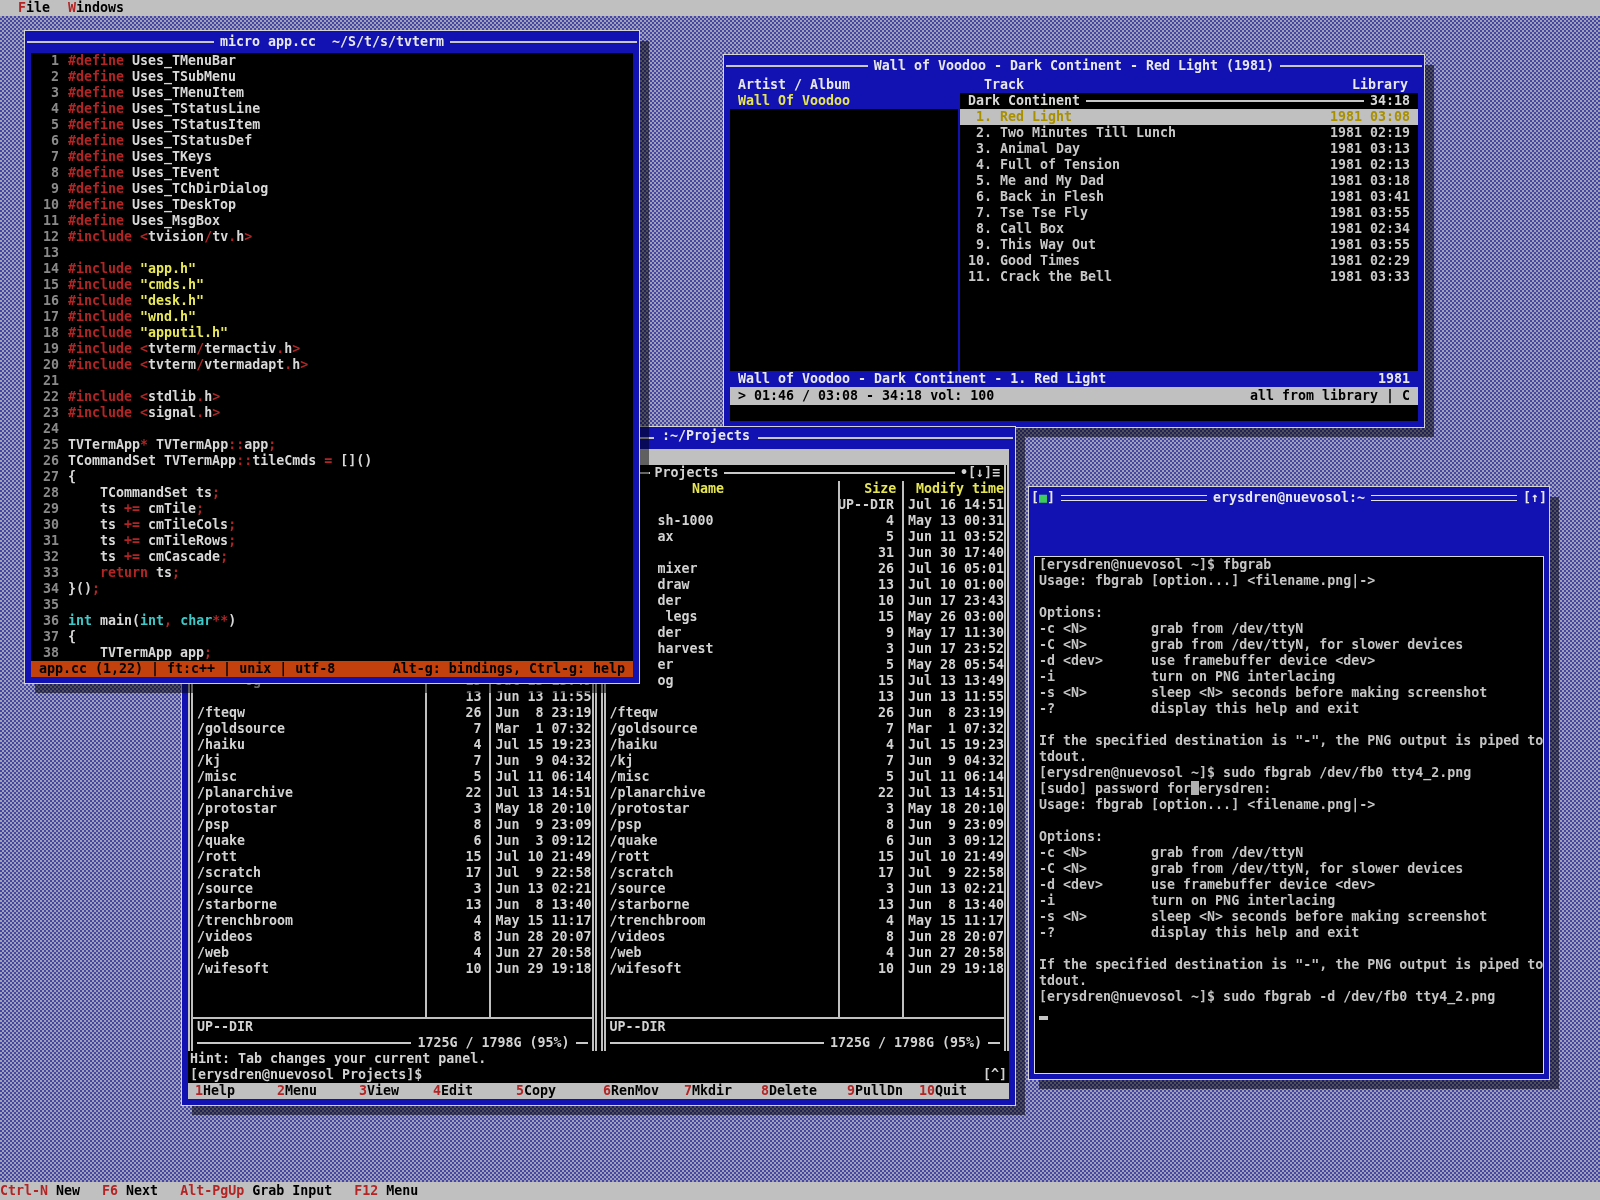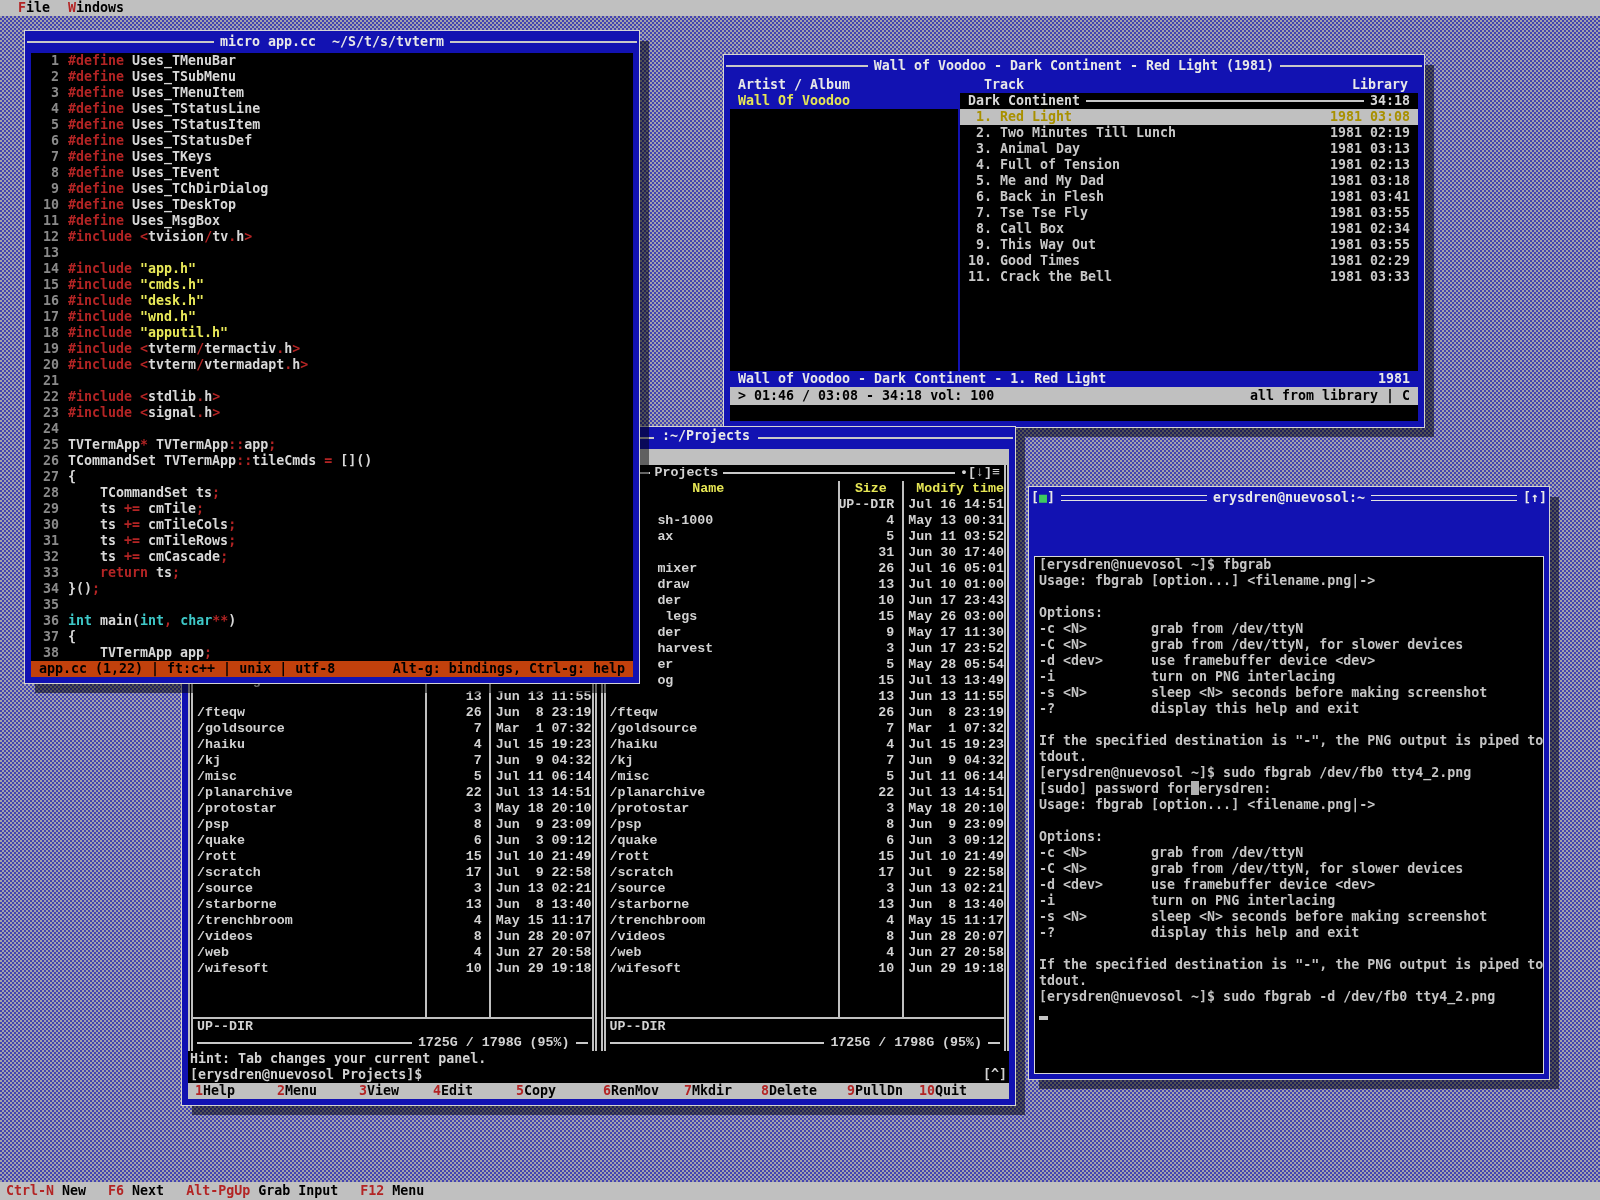--- a/index.html
+++ b/index.html
@@ -11,21 +11,21 @@
   
   .desktop{
     position:absolute;inset:0;
     background-color:#a2a2aa;
     background-image:conic-gradient(#4343b2 25%, transparent 0 50%, #4343b2 0 75%, transparent 0);
     background-size:4px 4px;
   }
   
   .sysbar{position:absolute;left:0;right:0;background:#c0c0c0;color:#000;white-space:pre;}
   .topbar{top:0;height:16px;display:flex;gap:18px;padding-left:18px;align-items:center;}
-  .botbar{bottom:0;height:18px;display:flex;gap:22px;padding-left:6px;align-items:center;}
+  .botbar{bottom:0;height:18px;display:flex;gap:22px;padding-left:0;align-items:center;}
   .hot{color:#b32424;}
   
   .window{position:absolute;background:#1212b2;outline:1px solid #d4d4d4;
           box-shadow:10px 10px 0 rgba(0,0,0,0.5);}
   .titlebar{position:relative;height:16px;margin:3px 2px 0 2px;display:flex;align-items:center;
             gap:6px;color:#e8e8e8;white-space:pre;}
   .dash{flex:1;height:0;border-top:2px solid #c8c8c8;}
   .dashfix{height:0;border-top:2px solid #c8c8c8;}
   .dbl{flex:1;height:4px;border-top:1px solid #e2e2e2;border-bottom:1px solid #e2e2e2;}
   .win-content{position:absolute;left:6px;right:6px;top:22px;bottom:6px;background:#000;overflow:hidden;}
@@ -60,30 +60,30 @@
         padding:1px 8px;white-space:pre;flex:0 0 auto;}
   .p-gap{height:16px;flex:0 0 auto;}
   
   #fm{left:182px;top:427px;width:833px;height:678px;z-index:20;}
   .fm-content{display:flex;flex-direction:column;}
   .fm-title-text{position:absolute;left:470px;top:-2px;height:16px;background:#1212b2;
                  padding:0 8px;white-space:pre;}
   .fm-menu{height:16px;background:#c0c0c0;flex:0 0 auto;}
   .fm-panels{flex:1;display:flex;gap:4px;min-height:0;}
   .panel{flex:1;display:flex;flex-direction:column;background:#000;min-width:0;
-         border-left:5px double #c0c0c0;border-right:5px double #c0c0c0;font-family:Liberation Mono, monospace;}
+         border-left:5px double #c0c0c0;border-right:5px double #c0c0c0;}
   .panel-head{height:16px;display:flex;align-items:center;gap:5px;color:#d2d2d2;
               white-space:pre;padding:0 4px;flex:0 0 auto;}
   .ph-lead{width:40px;}
   .panel-body{flex:1;position:relative;min-height:0;}
   .vl{position:absolute;top:0;bottom:0;width:2px;background:#c0c0c0;}
   .vl1{left:232px;}  .vl2{left:296px;}
   .colhdr{height:16px;display:flex;color:#e6e654;white-space:pre;}
   .colhdr .cn{width:232px;text-align:center;}
-  .colhdr .csz{width:58px;padding-left:44px;}
+  .colhdr .csz{width:58px;text-align:center;padding-left:44px;}
   .colhdr .cmt{padding-left:10px;}
   .fr{height:16px;display:flex;white-space:pre;color:#d2d2d2;}
   .fr .fname{width:234px;padding-left:4px;overflow:hidden;}
   .fr .fsize{width:60px;text-align:right;padding-right:4px;}
   .fr .fdate{padding-left:10px;}
   .hline{height:0;border-top:2px solid #c0c0c0;flex:0 0 auto;}
   .mini{height:16px;color:#d2d2d2;padding-left:4px;white-space:pre;flex:0 0 auto;}
   .panel-bottom{height:16px;display:flex;align-items:center;gap:6px;color:#d2d2d2;
                 padding:0 4px;white-space:pre;flex:0 0 auto;}
   .pb-tail{width:12px;}

